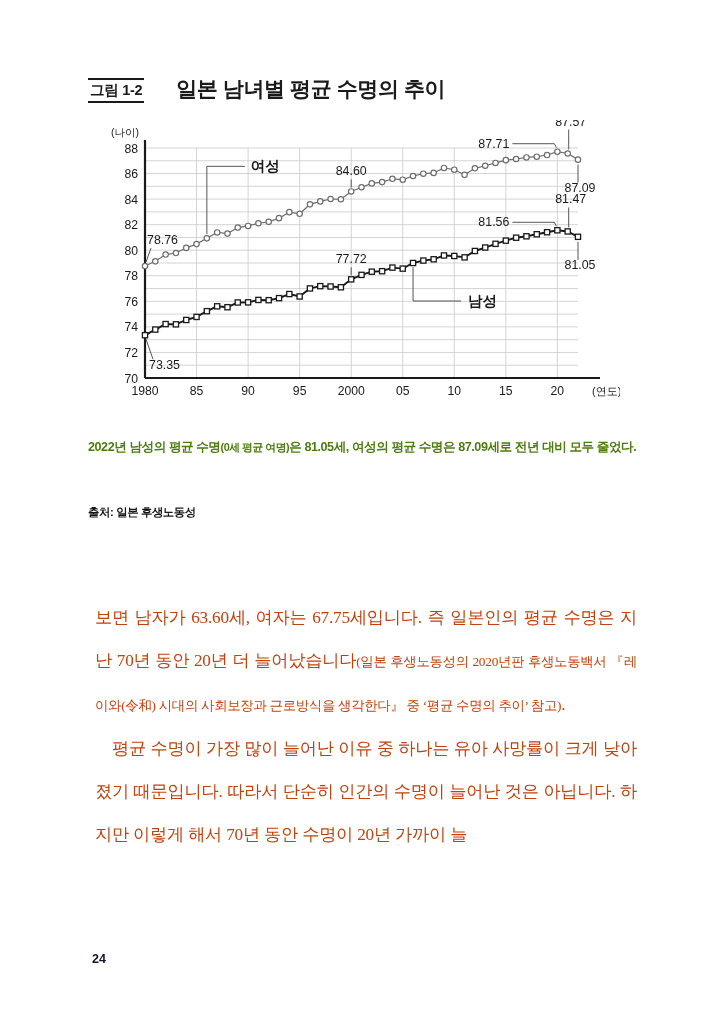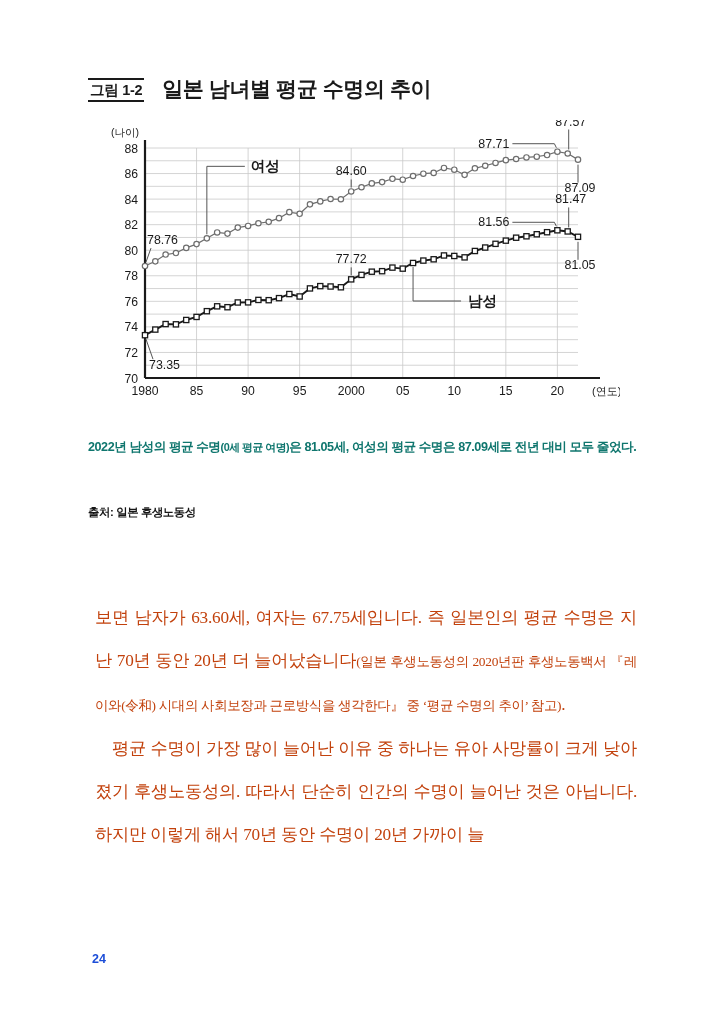--- a/index.html
+++ b/index.html
@@ -8,42 +8,42 @@
     background: #ffffff;
     font-family: "Liberation Sans", "DejaVu Sans", sans-serif;
     color: #1a1a1a;
     overflow: hidden;
   }
   .page { position: relative; width: 728px; height: 1024px; }
 
   
   .fig-title-row {
     position: absolute; left: 88px; top: 78px;
-    display: flex; align-items: flex-start; gap: 18px;
+    display: flex; align-items: center; gap: 32px;
   }
   .fig-tag {
     font-size: 14.5px; font-weight: bold; letter-spacing: -0.3px;
     border-top: 2.2px solid #1a1a1a;
     border-bottom: 2.2px solid #1a1a1a;
     padding: 3px 2px 2px 2px; line-height: 1.05;
   }
   .fig-heading {
     font-size: 21px; font-weight: bold; letter-spacing: -0.4px;
     padding-bottom: 3px; line-height: 1.05;
   }
 
   
   .chart-wrap { position: absolute; left: 100px; top: 120px; width: 520px; height: 290px; }
   .chart-svg { display: block; width: 520px; height: 290px; }
 
   
   .caption {
     position: absolute; left: 88px; top: 437px; width: 556px;
     font-size: 12.6px; line-height: 1.72; letter-spacing: -0.45px;
-    font-weight: 600; color: #0f766e;
+    font-weight: 600; color: #4d7c0f;
   }
   .caption .small { font-size: 10.8px; }
   .source {
     position: absolute; left: 88px; top: 492px; width: 556px;
     font-size: 11.4px; letter-spacing: -0.4px; font-weight: 600; color: #161616; margin-top: 13px;
   }
 
   
   .body-text {
     position: absolute; left: 95px; top: 596px; width: 542px;
@@ -52,21 +52,21 @@
     letter-spacing: -0.2px; color: #c2410c;
     text-align: justify;
   }
   .body-text p { margin: 0; }
   .body-text p.indent { text-indent: 17px; }
   .body-text .paren { font-size: 13.4px; letter-spacing: -0.3px; }
 
   
   .page-num {
     position: absolute; left: 92px; top: 952px;
-    font-size: 12.5px; font-weight: bold; color: #1d4ed8;
+    font-size: 12.5px; font-weight: bold; color: #0f172a;
   }
 </style>
 </head>
 <body>
 
 <div class="page">
 
   <div class="fig-title-row">
     <div class="fig-tag">그림 1-2</div>
     <div class="fig-heading">일본 남녀별 평균 수명의 추이</div>
@@ -240,18 +240,18 @@
         <line x1="313.04761904761904" y1="181" x2="361.04761904761904" y2="181" stroke="#555" stroke-width="1"></line>
         <text x="368.04761904761904" y="186" text-anchor="start" font-family="&quot;Liberation Sans&quot;, sans-serif" font-size="14.5" fill="#1a1a1a" font-weight="bold">남성</text>
       </svg>
   </div>
 
   <div class="caption"><span>2022년 남성의 평균 수명</span><span class="small">(0세 평균 여명)</span><span>은 81.05세, 여성의 평균 수명은 87.09세로 전년 대비 모두 줄었다.</span></div>
   <div class="source">출처: 일본 후생노동성</div>
 
   <div class="body-text">
     <p><span>보면 남자가 63.60세, 여자는 67.75세입니다. 즉 일본인의 평균 수명은 지난 70년 동안 20년 더 늘어났습니다</span><span class="paren">(일본 후생노동성의 2020년판 후생노동백서 『레이와(令和) 시대의 사회보장과 근로방식을 생각한다』 중 ‘평균 수명의 추이’ 참고)</span><span>.</span></p>
-    <p class="indent">평균 수명이 가장 많이 늘어난 이유 중 하나는 유아 사망률이 크게 낮아졌기 후생노동성의. 따라서 단순히 인간의 수명이 늘어난 것은 아닙니다. 하지만 이렇게 해서 70년 동안 수명이 20년 가까이 늘</p>
+    <p class="indent">평균 수명이 가장 많이 늘어난 이유 중 하나는 유아 사망률이 크게 낮아졌기 때문입니다. 따라서 단순히 인간의 수명이 늘어난 것은 아닙니다. 하지만 이렇게 해서 70년 동안 수명이 20년 가까이 늘</p>
   </div>
 
   <div class="page-num">24</div>
 
 </div>
 
 </body></html>

